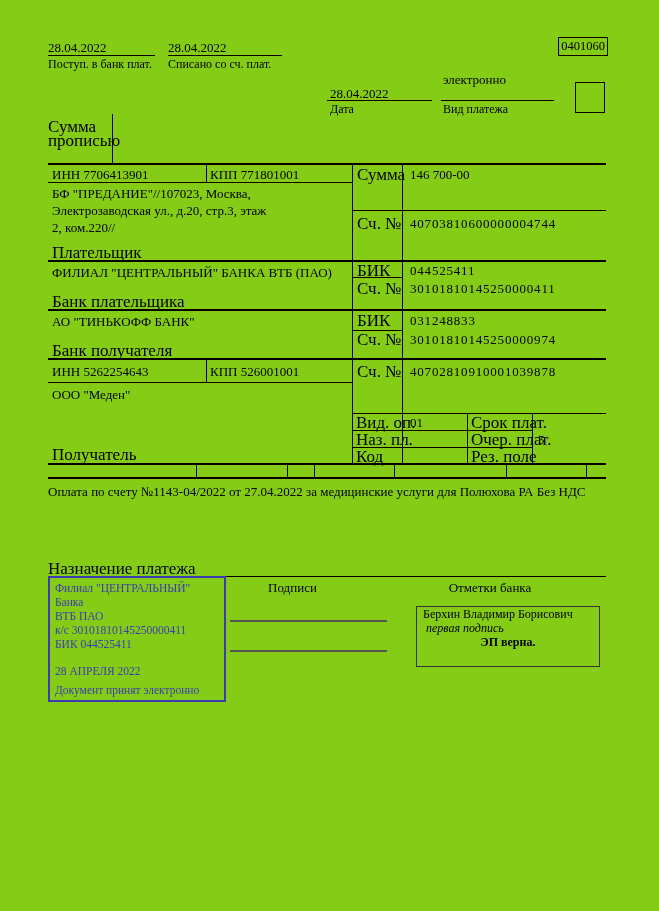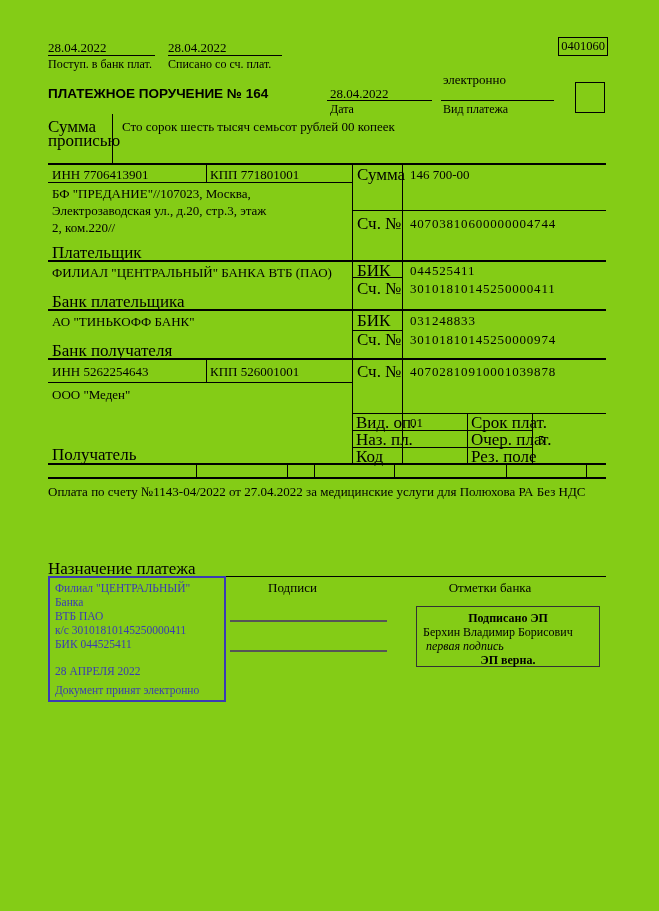--- a/index.html
+++ b/index.html
@@ -29,33 +29,31 @@
   <div class="abs t" style="left:48px;top:40px;">28.04.2022</div>
   <div class="hl" style="left:48px;top:55px;width:107px;height:1px;"></div>
   <div class="abs sm" style="left:48px;top:59px;">Поступ. в банк плат.</div>
 
   <div class="abs t" style="left:168px;top:40px;">28.04.2022</div>
   <div class="hl" style="left:168px;top:55px;width:114px;height:1px;"></div>
   <div class="abs sm" style="left:168px;top:59px;">Списано со сч. плат.</div>
 
   <div class="boxed center" style="left:558px;top:37px;width:50px;height:19px;font-size:12.5px;line-height:16px;">0401060</div>
 
-  <div class="abs title" style="left:48px;top:86px;">ПЛАТЕЖНОЕ ПОРУЧЕНИЕ № 164</div>
   <div class="abs t" style="left:330px;top:86px;">28.04.2022</div>
   <div class="hl" style="left:327px;top:100px;width:105px;height:1px;"></div>
   <div class="abs sm" style="left:330px;top:104px;">Дата</div>
   <div class="abs t" style="left:443px;top:72px;">электронно</div>
   <div class="hl" style="left:441px;top:100px;width:113px;height:1px;"></div>
   <div class="abs sm" style="left:443px;top:104px;">Вид платежа</div>
   <div class="boxed" style="left:575px;top:82px;width:30px;height:31px;"></div>
 
   <div class="abs lbl" style="left:48px;top:120px;">Сумма</div>
   <div class="abs lbl" style="left:48px;top:134px;">прописью</div>
   <div class="vl" style="left:112px;top:114px;width:1px;height:49px;"></div>
-  <div class="abs t" style="left:122px;top:119px;">Сто сорок шесть тысяч семьсот рублей 00 копеек</div>
 
   <div class="hl" style="left:48px;top:163px;width:558px;height:2px;"></div>
   <div class="hl" style="left:48px;top:182px;width:304px;height:1px;"></div>
   <div class="hl" style="left:352px;top:210px;width:254px;height:1px;"></div>
   <div class="hl" style="left:48px;top:260px;width:558px;height:2px;"></div>
   <div class="hl" style="left:352px;top:277px;width:51px;height:1px;"></div>
   <div class="hl" style="left:48px;top:309px;width:558px;height:2px;"></div>
   <div class="hl" style="left:352px;top:330px;width:51px;height:1px;"></div>
   <div class="hl" style="left:48px;top:358px;width:558px;height:2px;"></div>
   <div class="hl" style="left:48px;top:382px;width:304px;height:1px;"></div>
@@ -133,19 +131,18 @@
   <div class="stamp">
     <div>Филиал "ЦЕНТРАЛЬНЫЙ" Банка</div>
     <div>ВТБ ПАО</div>
     <div>к/с 30101810145250000411</div>
     <div>БИК 044525411</div>
     <div style="margin-top:13px;">28 АПРЕЛЯ 2022</div>
     <div style="position:absolute;left:5px;bottom:3px;">Документ принят электронно</div>
   </div>
 
   <div class="esign">
-    <div class="center" style="font-weight:bold;margin-top:4px;">Подписано ЭП</div>
     <div style="padding-left:6px;">Берхин Владимир Борисович</div>
     <div style="padding-left:9px;font-style:italic;">первая подпись</div>
     <div class="center" style="font-weight:bold;">ЭП верна.</div>
   </div>
 
 </div>
 
 </body></html>

